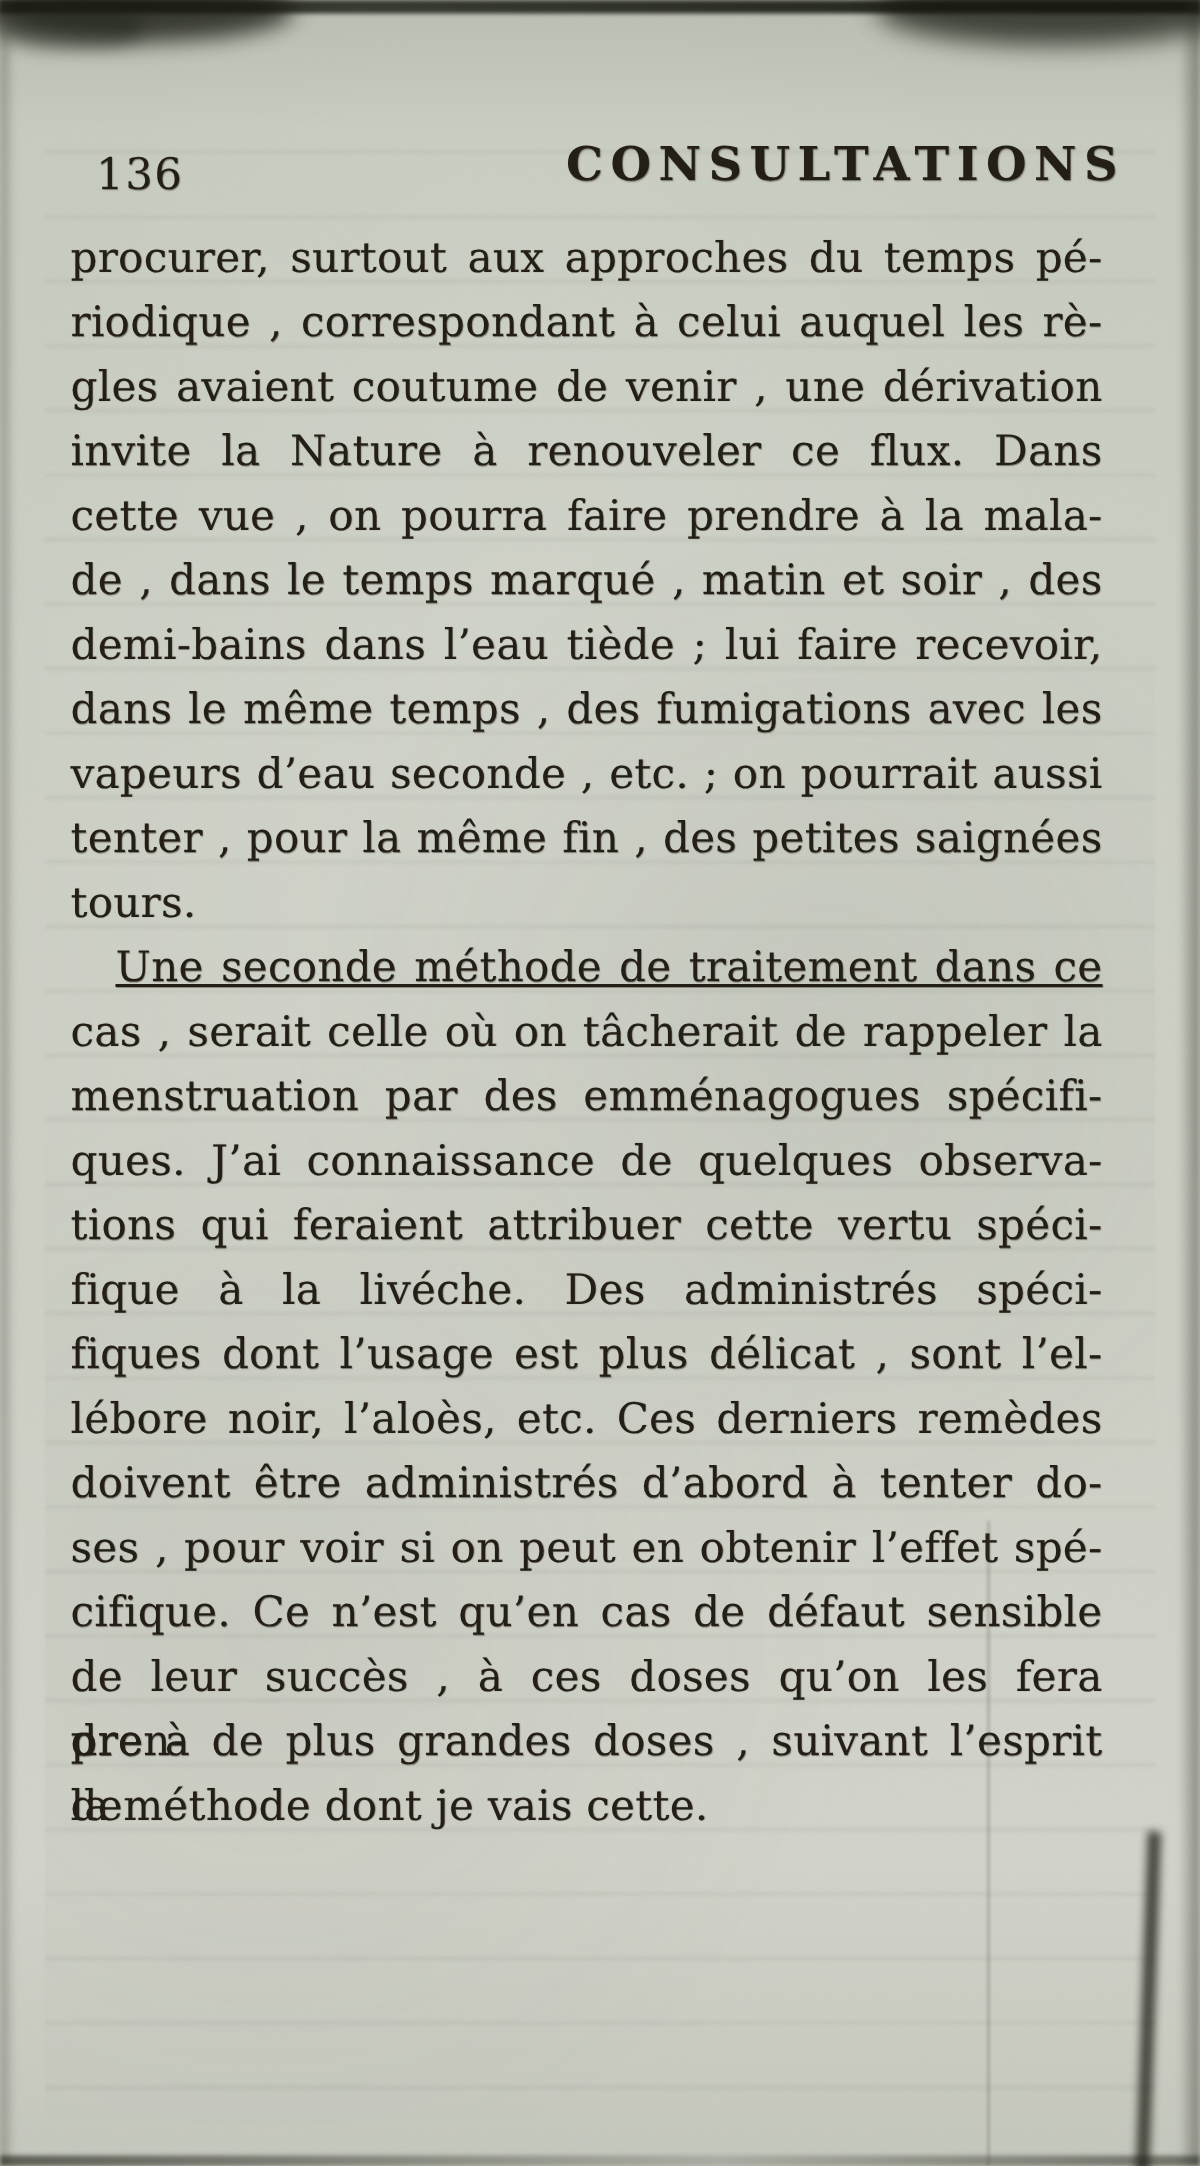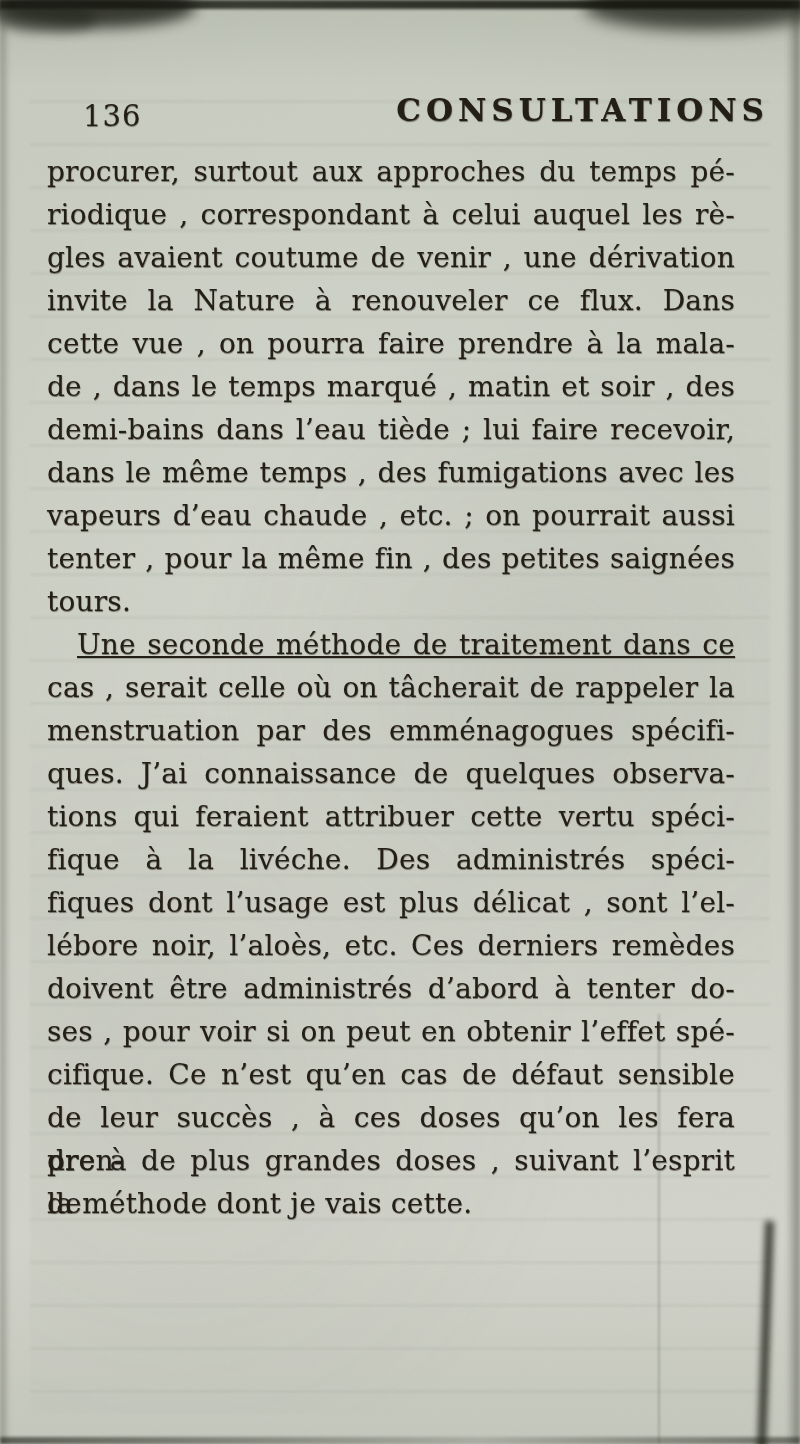--- a/index.html
+++ b/index.html
@@ -39,21 +39,21 @@
   .art-right-edge{top:0;right:0;width:14px;height:100%;
     background:linear-gradient(270deg,rgba(40,42,32,.45),rgba(0,0,0,0));filter:blur(2px);}
   .art-bottom-right-line{bottom:-12px;right:30px;width:9px;height:235px;
     background:#23251b;filter:blur(3px);opacity:.8;transform:rotate(2deg);}
   .art-bottom-edge{bottom:0;left:0;width:100%;height:7px;
     background:linear-gradient(90deg,rgba(25,27,18,.6),rgba(25,27,18,.15) 60%,rgba(25,27,18,.5));
     filter:blur(1.5px);}
   .art-fold{right:140px;bottom:0;width:2px;height:430px;
     background:rgba(70,75,60,.25);filter:blur(1px);}
   
-  .header{position:absolute;left:62px;top:92px;width:688px;height:48px;margin-left:19px;}
+  .header{position:absolute;left:62px;top:92px;width:688px;height:48px;}
   .pagenum{position:absolute;left:2px;top:7px;font-size:29px;letter-spacing:1px;
     text-shadow:0.4px 0.5px 0.8px rgba(35,30,20,.5);}
   .title{display:block;text-align:right;font-size:31px;font-weight:bold;
     letter-spacing:5px;
     text-shadow:0.5px 0.6px 1px rgba(35,30,20,.55);}
   
   .bodytext{position:absolute;left:47px;top:150px;width:688px;}
   .line{
     height:43px;line-height:43px;font-size:28px;
     text-align:justify;text-align-last:justify;
@@ -79,21 +79,21 @@
 
   <main class="bodytext">
       <div class="line">procurer, surtout aux approches du temps pé-</div>
       <div class="line">riodique , correspondant à celui auquel les rè-</div>
       <div class="line">gles avaient coutume de venir , une dérivation</div>
       <div class="line">invite la Nature à renouveler ce flux. Dans</div>
       <div class="line">cette vue , on pourra faire prendre à la mala-</div>
       <div class="line">de , dans le temps marqué , matin et soir , des</div>
       <div class="line">demi-bains dans l’eau tiède ; lui faire recevoir,</div>
       <div class="line">dans le même temps , des fumigations avec les</div>
-      <div class="line">vapeurs d’eau chaude , etc. ; on pourrait aussi</div>
+      <div class="line">vapeurs d’eau seconde , etc. ; on pourrait aussi</div>
       <div class="line">tenter , pour la même fin , des petites saignées</div>
       <div class="line last">tours.</div>
       <div class="line indent">Une seconde méthode de traitement dans ce</div>
       <div class="line">cas , serait celle où on tâcherait de rappeler la</div>
       <div class="line">menstruation par des emménagogues spécifi-</div>
       <div class="line">ques. J’ai connaissance de quelques observa-</div>
       <div class="line">tions qui feraient attribuer cette vertu spéci-</div>
       <div class="line">fique à la livéche. Des administrés spéci-</div>
       <div class="line">fiques dont l’usage est plus délicat , sont l’el-</div>
       <div class="line">lébore noir, l’aloès, etc. Ces derniers remèdes</div>

